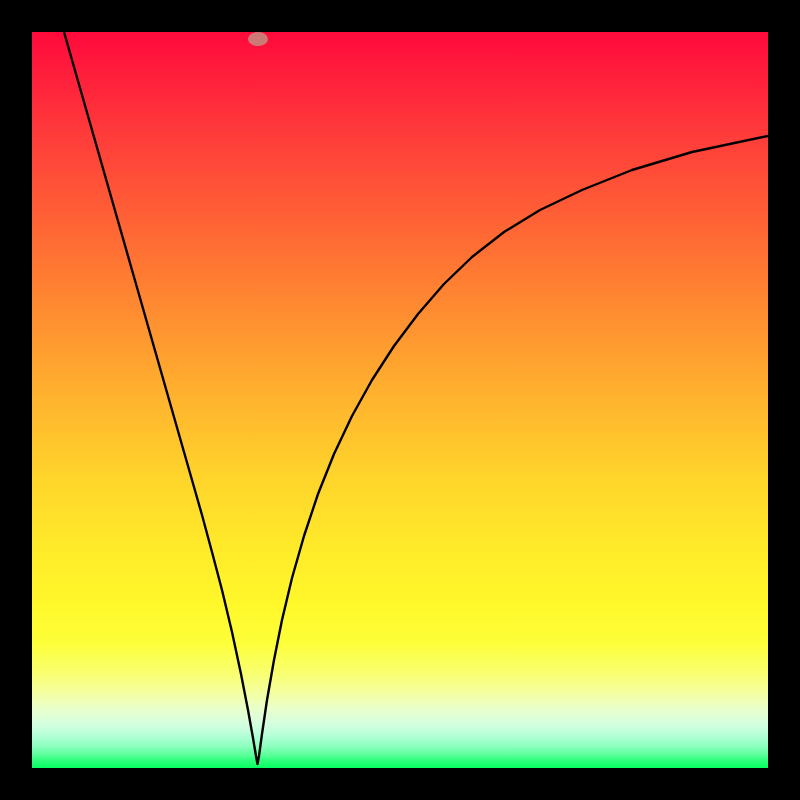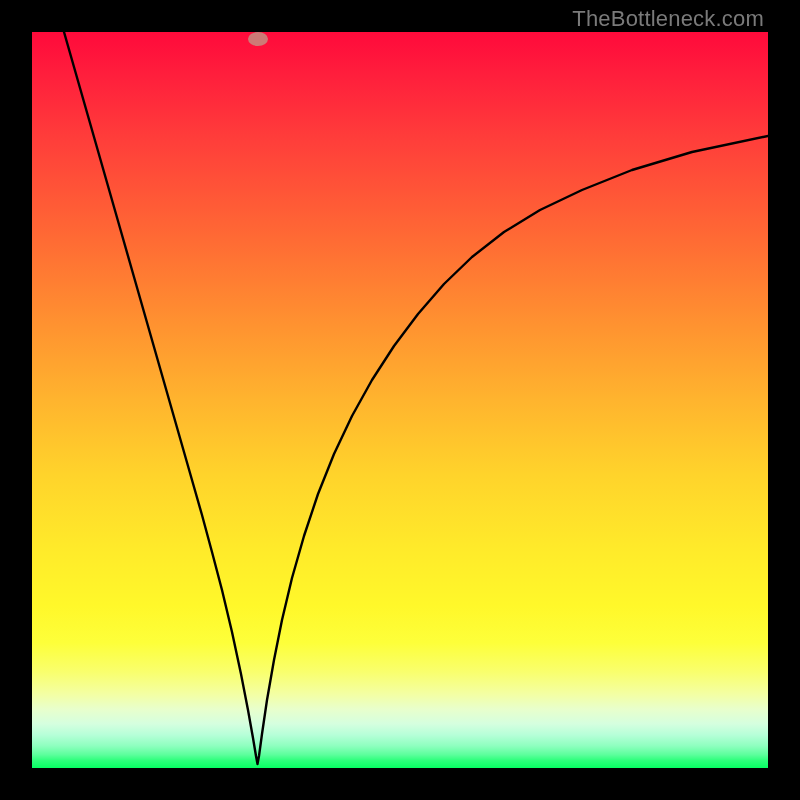--- a/index.html
+++ b/index.html
@@ -62,20 +62,19 @@
     inset: 0;
     width: 100%;
     height: 100%;
     overflow: visible;
   }
 </style>
 </head>
 <body>
 
 <div class="frame">
-  <div class="watermark">TheBottleneck.com</div>
   <div class="plot-area">
     <svg class="curve" viewBox="0 0 736 736" preserveAspectRatio="none">
       <path id="curve-path" fill="none" stroke="#000" stroke-width="2.4" stroke-linecap="round" stroke-linejoin="round" d="M 32.0 0.0 L 40.0 28.0 L 50.0 63.0 L 60.0 98.0 L 70.0 133.0 L 80.0 168.0 L 90.0 203.0 L 100.0 238.0 L 110.0 273.0 L 120.0 308.0 L 130.0 343.0 L 140.0 378.0 L 150.0 413.0 L 160.0 448.0 L 170.0 483.0 L 180.0 520.0 L 190.0 558.0 L 200.0 600.0 L 209.0 642.0 L 216.0 678.0 L 221.0 706.0 L 224.0 724.0 L 225.5 732.0 L 227.0 724.0 L 230.0 702.0 L 235.0 668.0 L 242.0 628.0 L 250.0 588.0 L 260.0 546.0 L 272.0 504.0 L 286.0 462.0 L 302.0 422.0 L 320.0 384.0 L 340.0 348.0 L 362.0 314.0 L 386.0 282.0 L 412.0 252.0 L 440.0 225.0 L 472.0 200.0 L 508.0 178.0 L 550.0 158.0 L 600.0 138.0 L 660.0 120.0 L 736.0 104.0"></path>
     </svg>
     <div id="marker" class="marker" style="left: 225.5px; top: 7px; background: rgb(205, 122, 118);"></div>
   </div>
 </div>
 
 </body></html>

